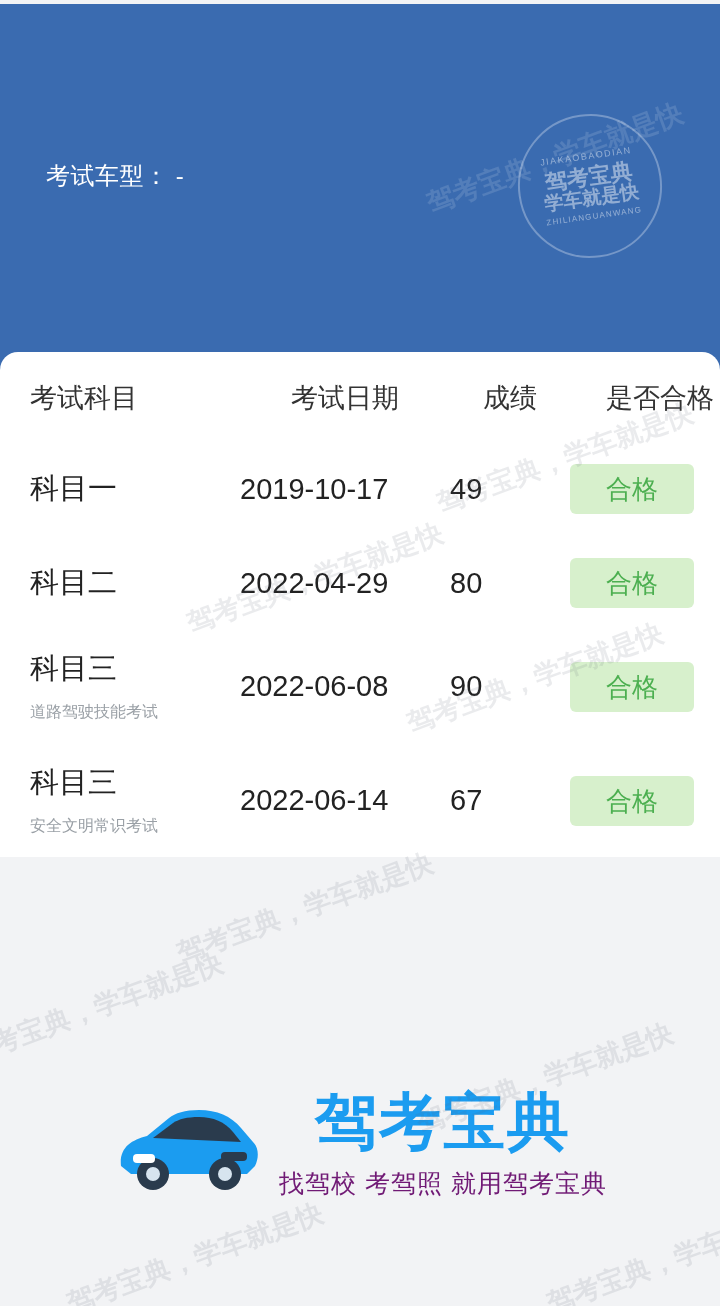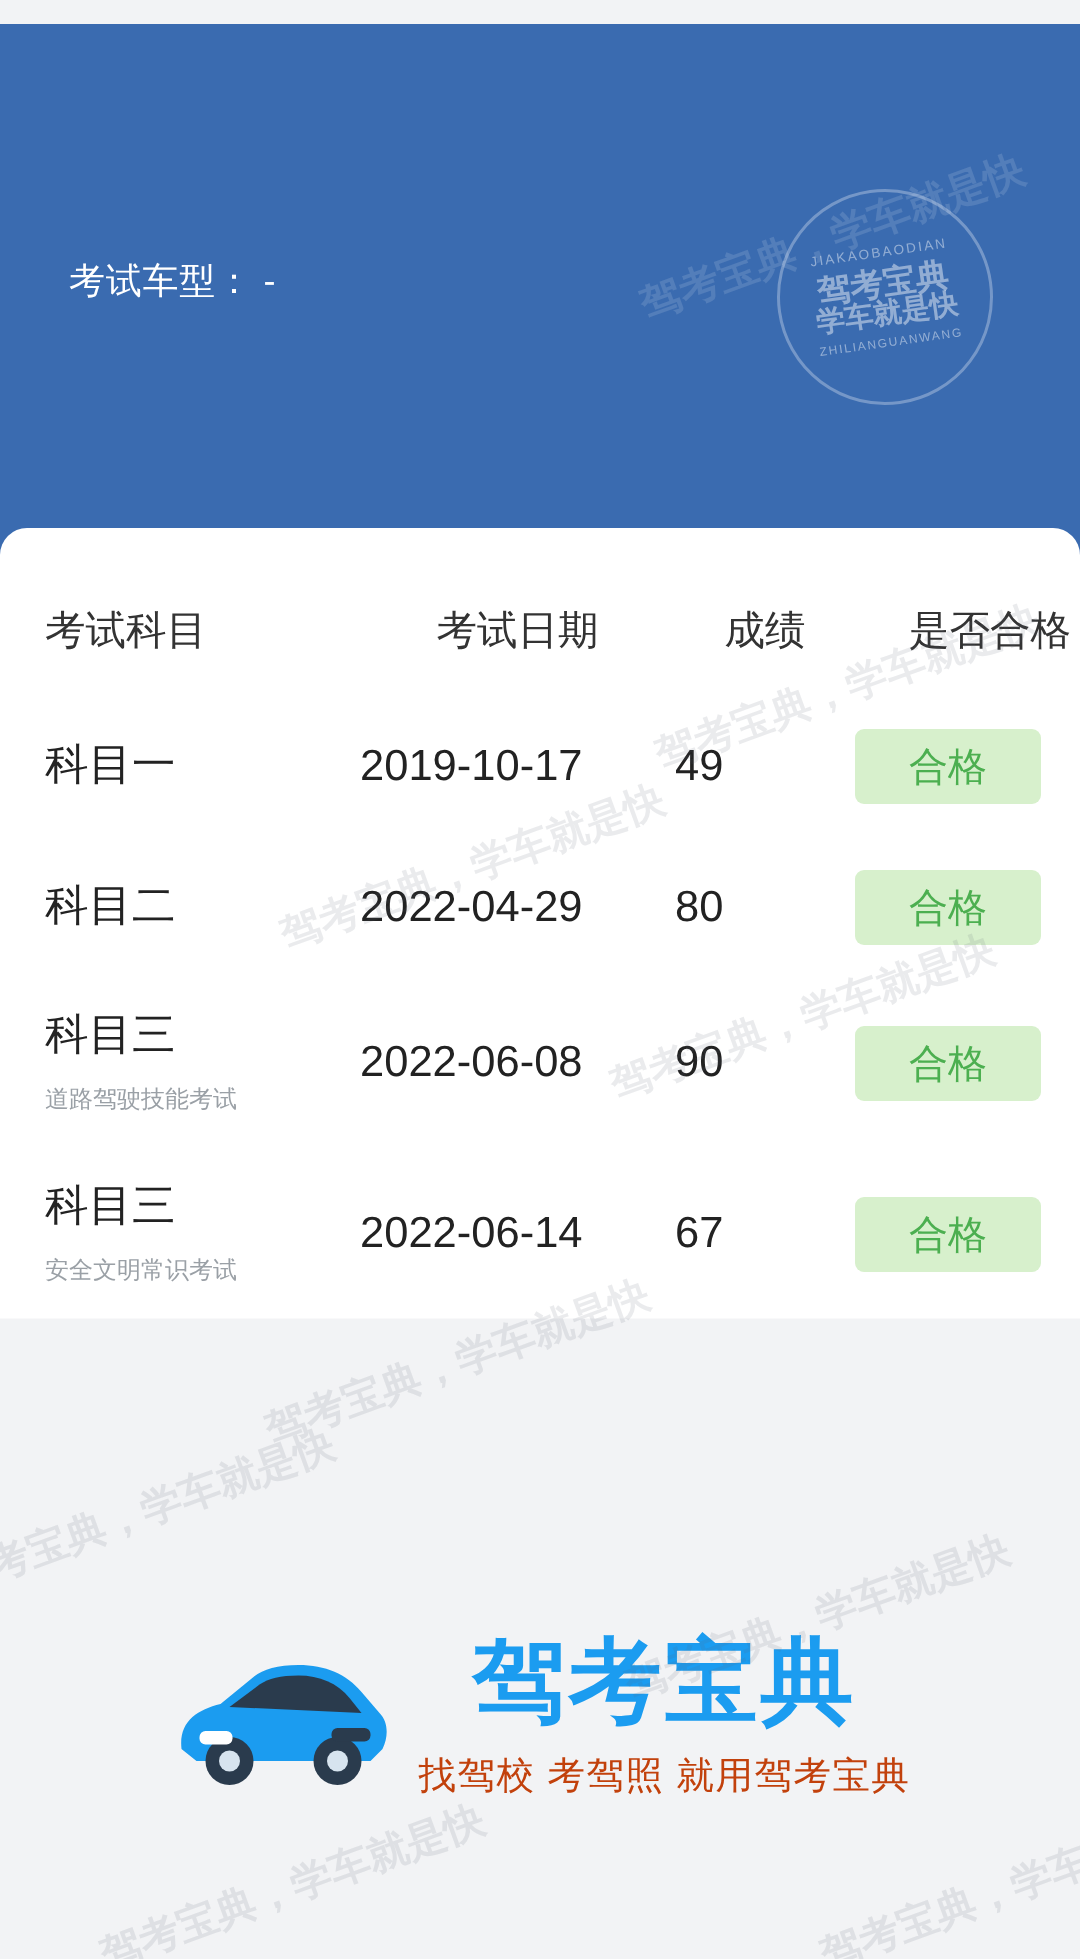--- a/index.html
+++ b/index.html
@@ -18,21 +18,21 @@
     position: relative;
     width: 720px;
     height: 1306px;
     background: #f2f3f5;
     overflow: hidden;
   }
 
   
   .header {
     position: absolute;
-    top: 16px; left: 0;
+    top: 4px; left: 0;
     width: 720px;
     height: 380px;
     background: #3a6bb0;
     overflow: hidden;
   }
   .header-info {
     position: absolute;
     left: 46px;
     top: 160px;
     color: #ffffff;
@@ -85,21 +85,21 @@
   }
 
   
   .card {
     position: absolute;
     top: 352px;
     left: 0;
     width: 720px;
     background: #ffffff;
     border-radius: 18px 18px 0 0;
-    padding-top: 32px;
+    padding-top: 10px;
     z-index: 3;
   }
   table.result {
     width: 100%;
     border-collapse: collapse;
     table-layout: fixed;
   }
   table.result th {
     font-weight: normal;
     color: #333333;
@@ -181,21 +181,21 @@
   }
   .brand-name {
     font-size: 62px;
     font-weight: bold;
     color: #1b9cf0;
     line-height: 1;
     letter-spacing: 2px;
   }
   .brand-slogan {
     font-size: 25px;
-    color: #c2410c;
+    color: #701a75;
     margin-top: 14px;
     letter-spacing: 1px;
   }
 
   
   .wm {
     position: absolute;
     color: rgba(120,130,145,0.10);
     font-size: 27px;
     font-weight: bold;

